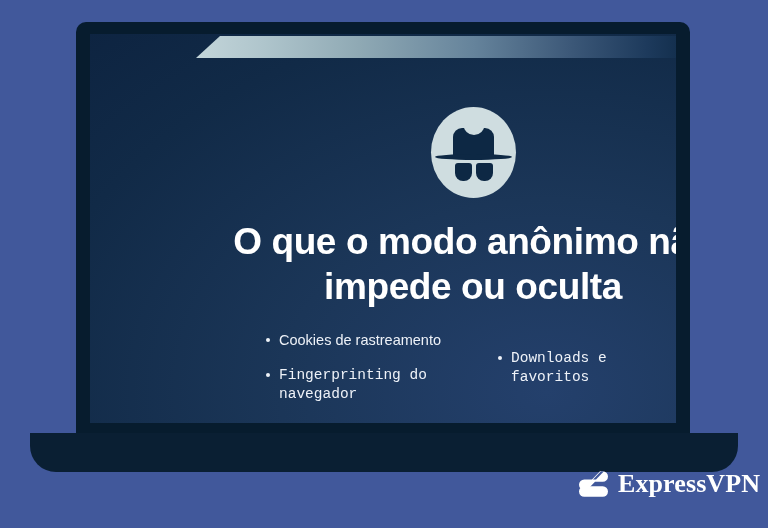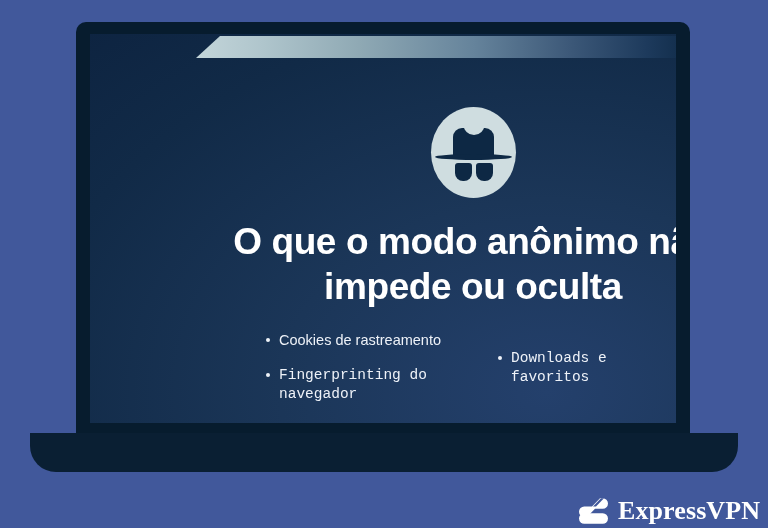--- a/index.html
+++ b/index.html
@@ -129,21 +129,21 @@
     position:absolute;
     left:0; top:7px;
     width:4px; height:4px;
     border-radius:50%;
     background:#eef2f8;
   }
 
   
   .logo {
     position:absolute;
-    left:578px; top:495px;
+    left:578px; top:468px;
     display:flex;
     align-items:center;
     gap:9px;
   }
   .logo-mark { width:31px; height:32px; display:block; }
   .logo-word {
     color:#ffffff;
     font-family:"Liberation Serif", serif;
     font-size:26px;
     font-weight:bold;

